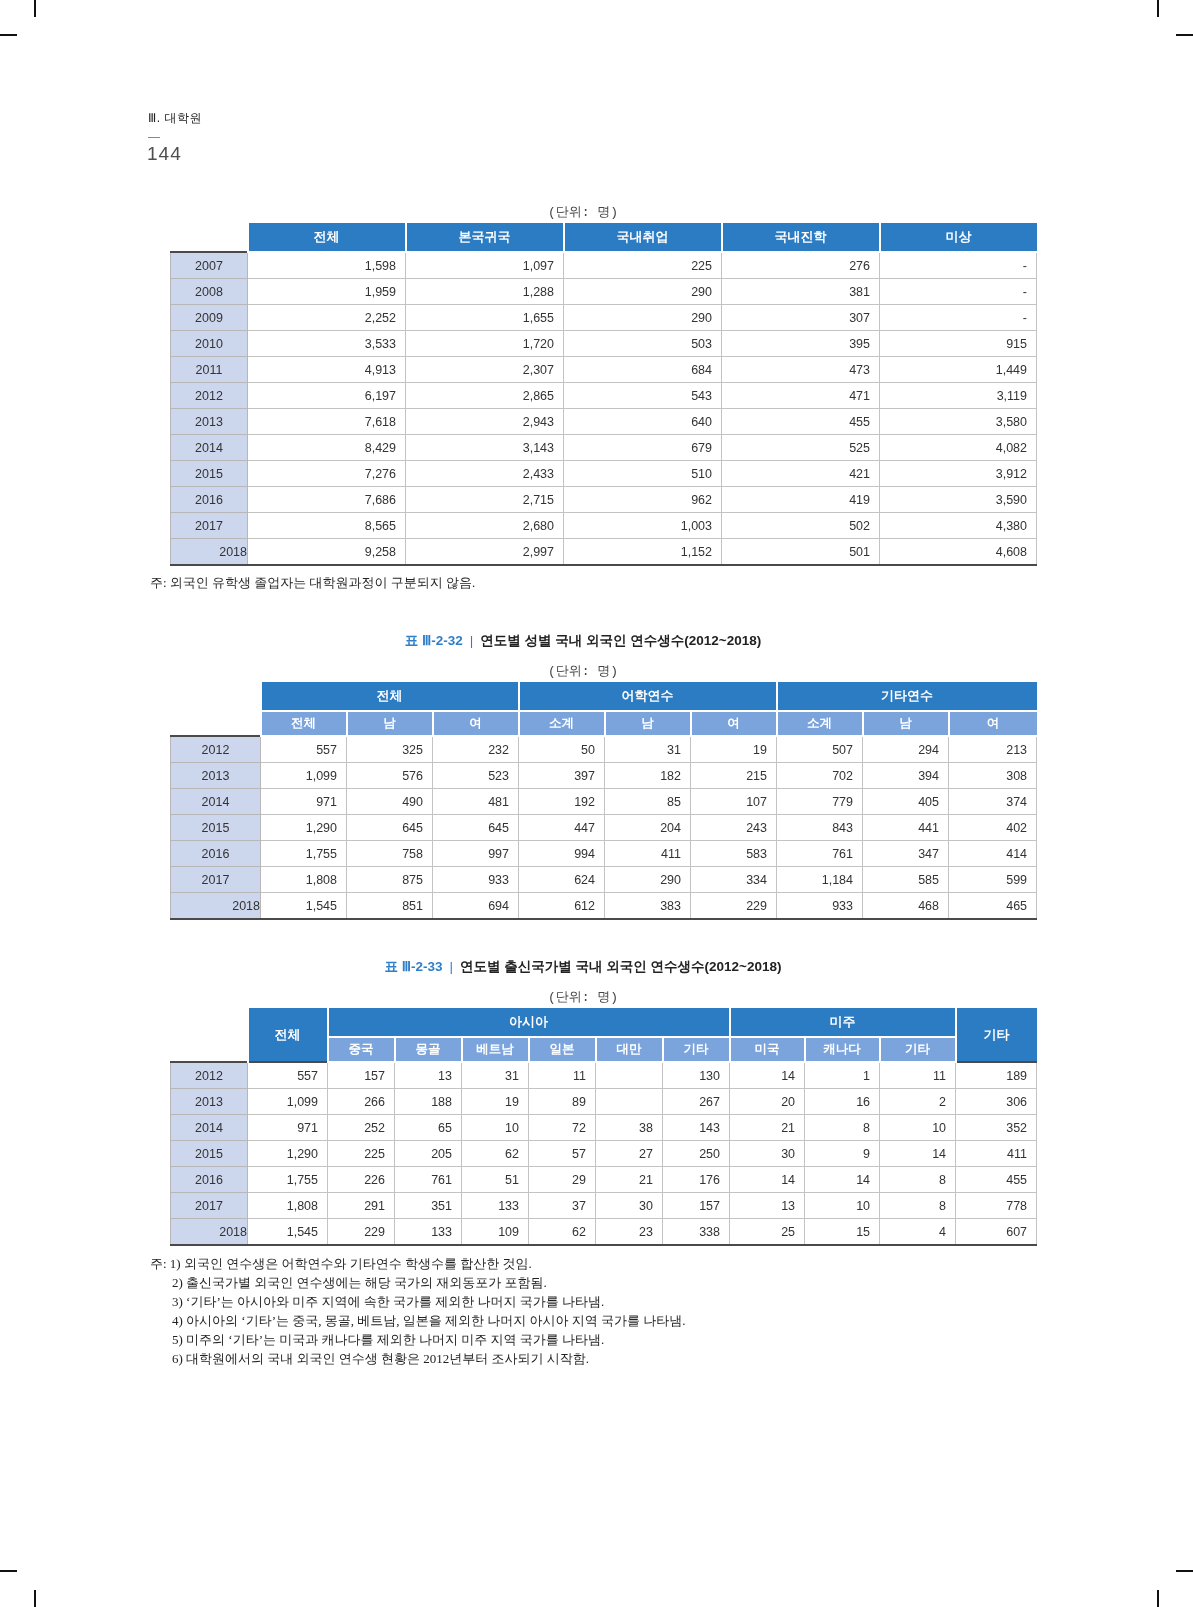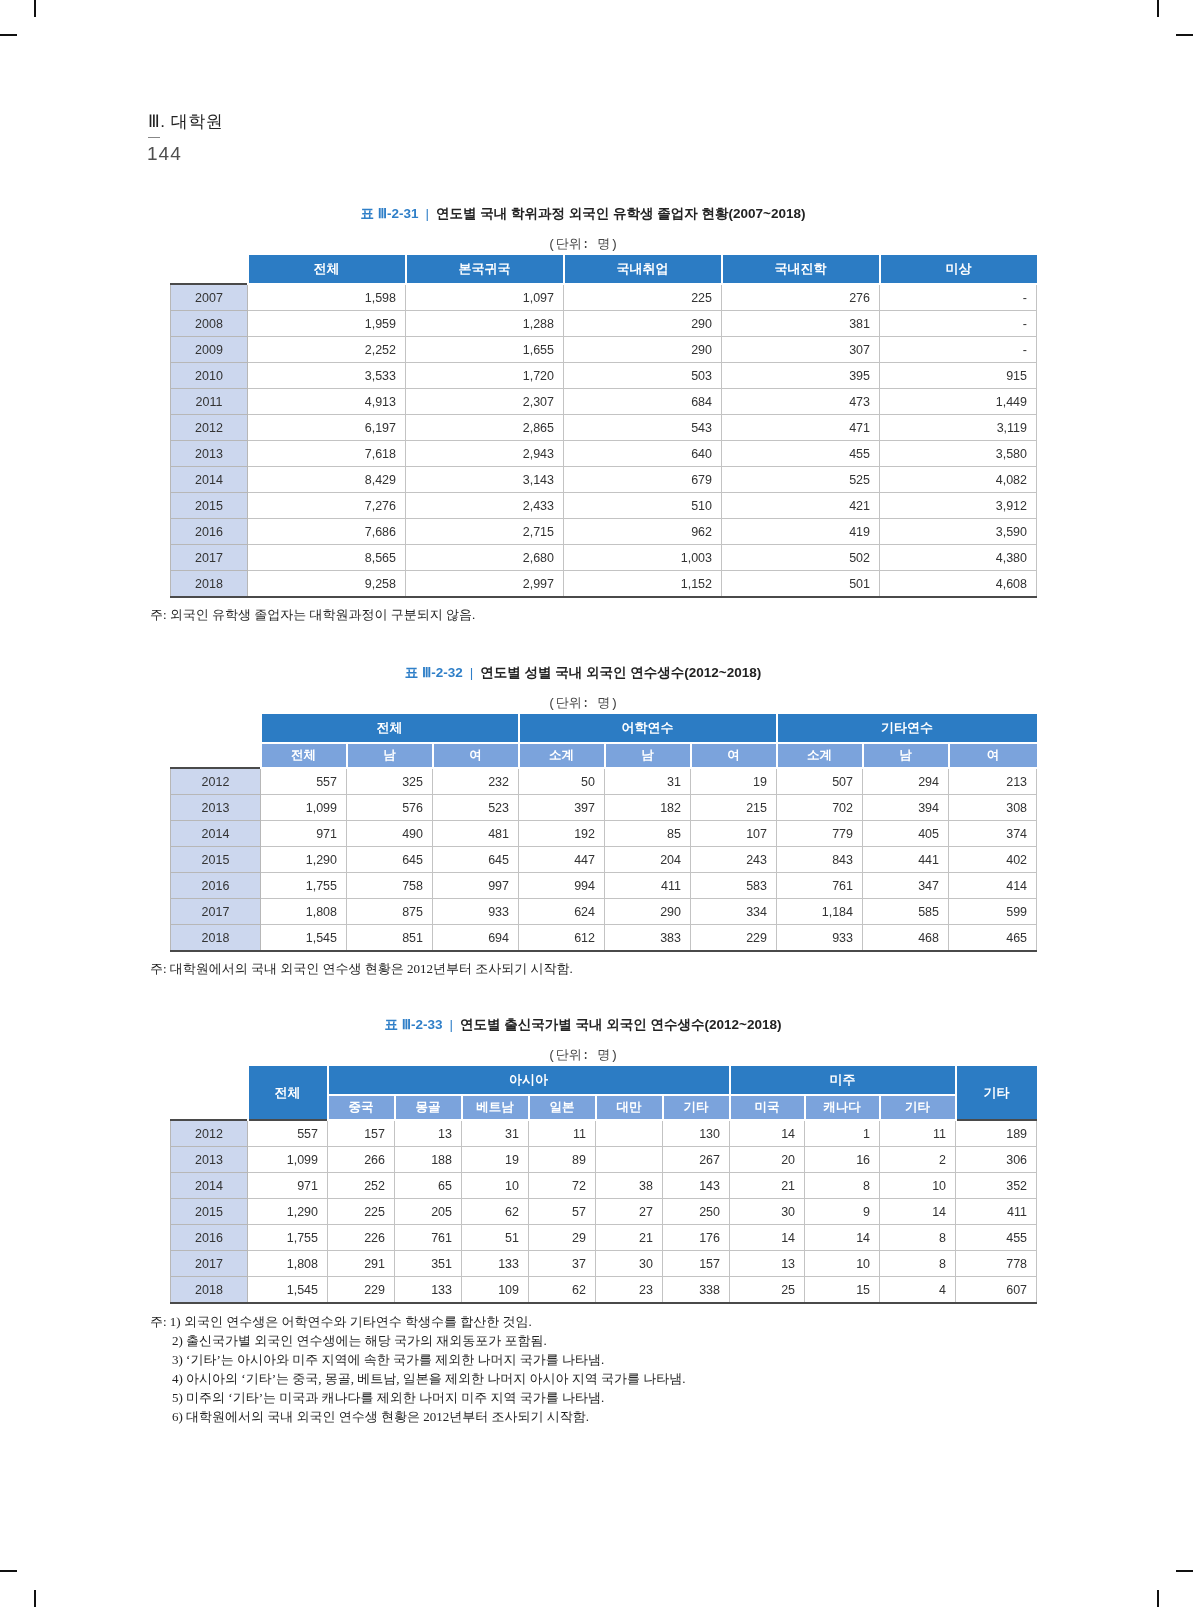--- a/index.html
+++ b/index.html
@@ -7,21 +7,21 @@
     position:relative;
     width:1193px;height:1607px;
     background:#ffffff;
     font-family:"Liberation Sans",sans-serif;
     overflow:hidden;
     margin:0 auto;
   }
   
   .crop{position:absolute;background:#111;}
   
-  .section-label{position:absolute;left:148px;top:110px;font-size:17px;color:#222;letter-spacing:.5px;}
+  .section-label{position:absolute;left:148px;top:110px;font-size:12px;color:#222;letter-spacing:.5px;}
   .section-dash{position:absolute;left:148px;top:130px;font-size:12px;color:#777;}
   .page-number{position:absolute;left:147px;top:143px;font-size:19px;color:#4e4e4e;letter-spacing:1px;}
   
   .content{position:absolute;left:150px;top:205px;width:866px;}
   .tbl-title{
     text-align:center;font-size:13.5px;color:#222;font-weight:600;
     height:18px;line-height:18px;margin-bottom:14px;
   }
   .tbl-title .lbl{color:var(--title-blue,#2f7fc8);font-weight:700;}
   .tbl-title .sep{color:var(--title-blue,#2f7fc8);padding:0 7px;font-weight:400;}
@@ -39,21 +39,21 @@
   thead th[rowspan]{border-bottom:none;}
   tbody td{
     border:1px solid #c3c3c3;height:25px;font-size:12.5px;color:#333;
     padding:0 9px 0 0;text-align:right;background:#fff;
   }
   tbody td.year{
     background:var(--year-cell-fill,#ccd7ee);text-align:center;padding:0;color:#333;
     border-color:#b7b7b7;
   }
   tbody tr:first-child td{border-top:2px solid #4a4a4a;}
-  tbody tr:last-child td{border-bottom:2px solid #4a4a4a;}
+  tbody tr:last-child td{border-bottom:2px solid #4a4a4a;text-align:right;}
   .note{
     margin-top:8px;font-size:13px;color:#222;line-height:18px;
     font-family:"Liberation Serif",serif;
   }
   .notes{margin-top:8px;font-family:"Liberation Serif",serif;font-size:13px;color:#222;}
   .notes .n{line-height:19px;}
   .notes .n + .n{padding-left:22px;}
   .mt-t2{margin-top:40px;}
   .mt-t3{margin-top:38px;}
 </style>
@@ -70,23 +70,20 @@
   <div class="crop" style="left:34px;top:1590px;width:2px;height:17px;"></div>
   <div class="crop" style="left:1176px;top:1570px;width:17px;height:2px;"></div>
   <div class="crop" style="left:1157px;top:1590px;width:2px;height:17px;"></div>
 
   <div class="section-label">Ⅲ. 대학원</div>
   <div class="section-dash">—</div>
   <div class="page-number">144</div>
 
   <div class="content">
 
-    <div class="tbl-title">
-      <span class="lbl">표 Ⅲ-2-31</span><span class="sep">|</span><span>연도별 국내 학위과정 외국인 유학생 졸업자 현황(2007~2018)</span>
-    </div>
     <div class="unit">(단위: 명)</div>
     <table>
       <colgroup>
         <col style="width:77px">
           <col style="width:158px">
           <col style="width:158px">
         <col style="width:158px">
           <col style="width:158px">
           <col style="width:157px">
       </colgroup>
@@ -318,21 +315,20 @@
             <td class="num">694</td>
             <td class="num">612</td>
             <td class="num">383</td>
             <td class="num">229</td>
             <td class="num">933</td>
             <td class="num">468</td>
             <td class="num">465</td>
           </tr>
         </tbody>
     </table>
-    <div class="note">주: 대학원에서의 국내 외국인 연수생 현황은 2012년부터 조사되기 시작함.</div>
 
     <div class="tbl-title mt-t3">
       <span class="lbl">표 Ⅲ-2-33</span><span class="sep">|</span><span>연도별 출신국가별 국내 외국인 연수생수(2012~2018)</span>
     </div>
     <div class="unit">(단위: 명)</div>
     <table>
       <colgroup>
         <col style="width:77px">
           <col style="width:80px">
         <col style="width:67px">

